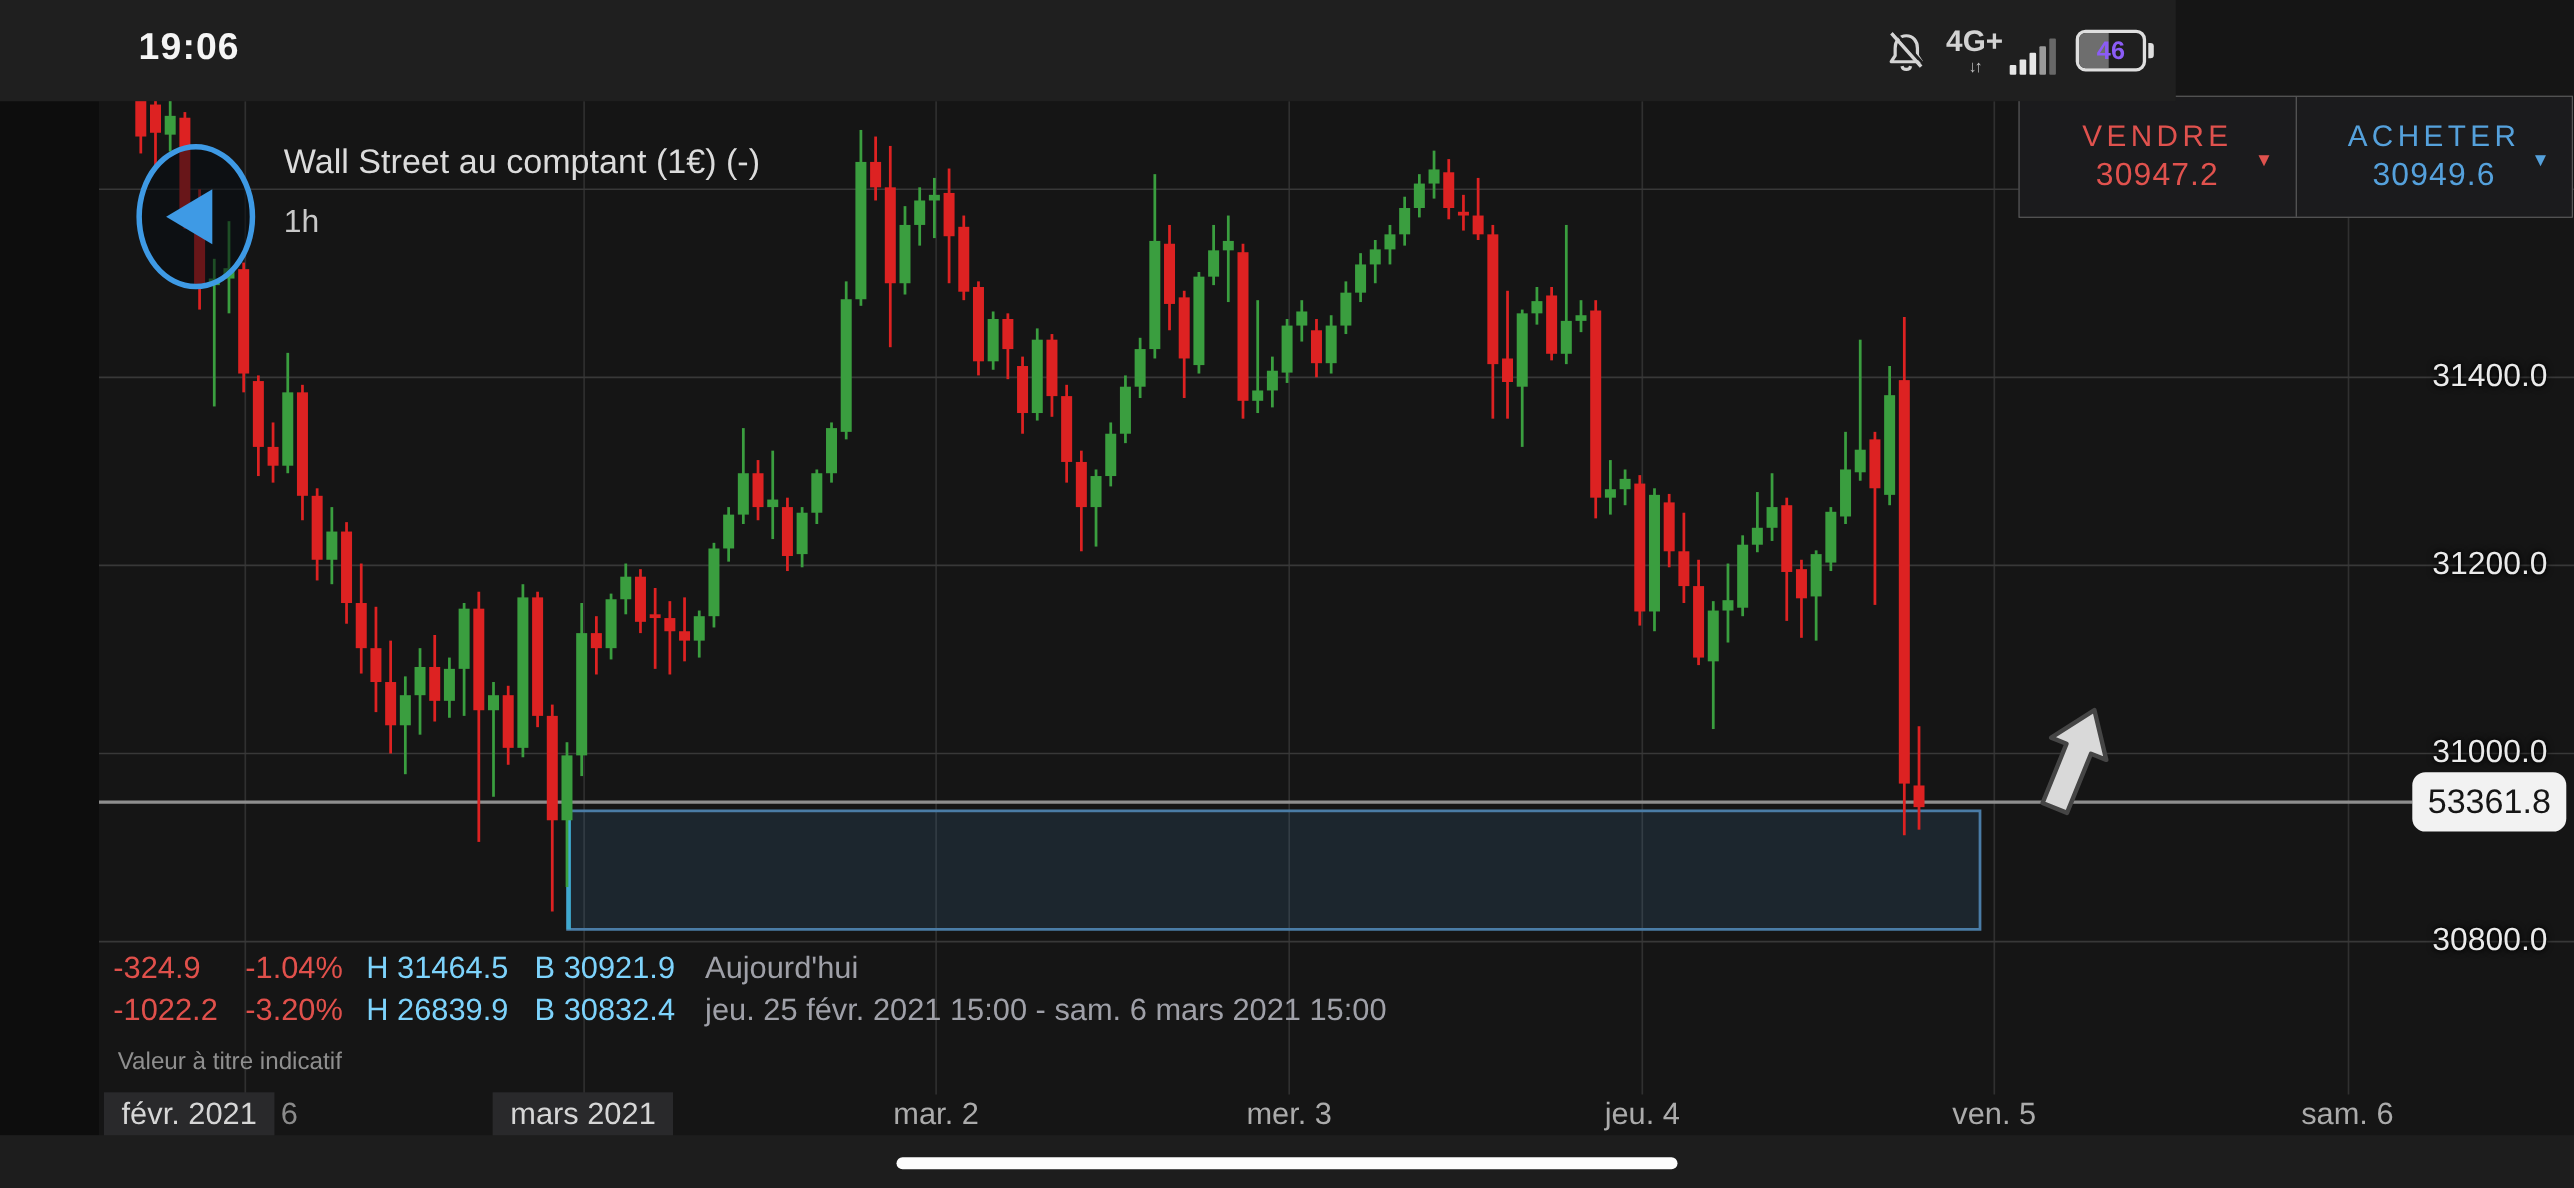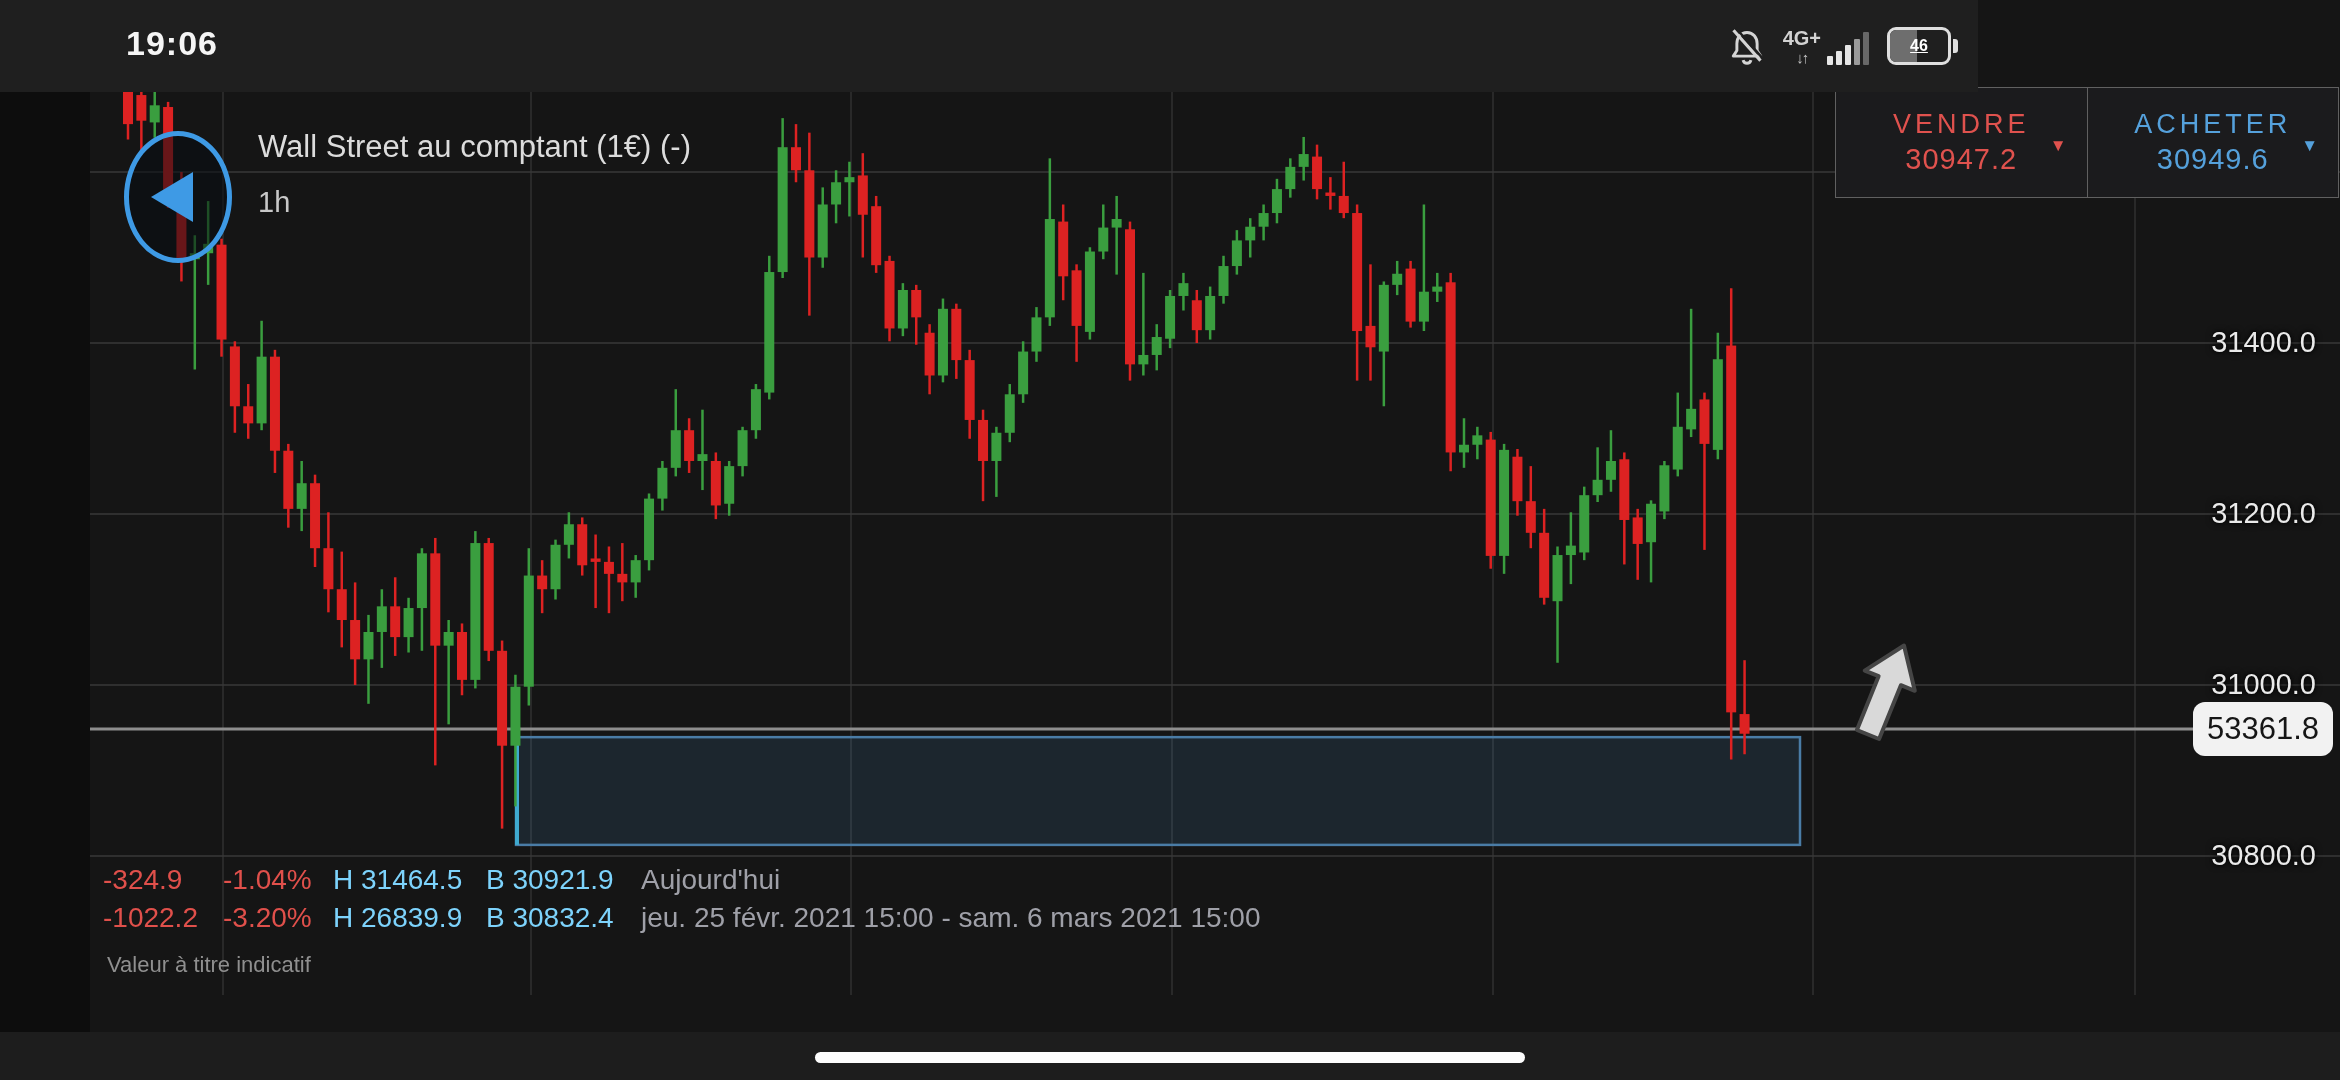--- a/index.html
+++ b/index.html
@@ -4,29 +4,29 @@
 <style>
   html,body{margin:0;padding:0;background:#000;}
   #app{position:relative;width:2340px;height:1080px;background:#151515;overflow:hidden;
        font-family:"Liberation Sans",sans-serif;-webkit-font-smoothing:antialiased;}
   
   .statusbar{position:absolute;left:0;top:0;width:1978px;height:92px;background:#1f1f1f;z-index:30;}
   .time{position:absolute;left:126px;top:24px;font-size:34px;font-weight:bold;color:#f5f5f5;letter-spacing:1px;}
   .sb-icons{position:absolute;right:20px;top:0;height:92px;display:flex;align-items:center;gap:18px;z-index:31;}
   .net{display:flex;align-items:flex-end;gap:6px;}
   .netlabel{display:flex;flex-direction:column;align-items:center;line-height:1;}
-  .net-4g{font-size:20px;font-weight:bold;color:#d2d2d2;}
+  .net-4g{font-size:27px;font-weight:bold;color:#d2d2d2;}
   .net-arrows{font-size:15px;color:#c2c2c2;letter-spacing:-2px;margin-top:2px;}
   .bars{display:flex;align-items:flex-end;gap:3px;height:34px;}
   .bar{width:6px;border-radius:1px;}
   .battery{position:relative;display:flex;align-items:center;}
   .batt-body{position:relative;width:58px;height:32px;border:3px solid #dfdfdf;border-radius:9px;background:#1f1f1f;overflow:hidden;}
   .batt-fill{position:absolute;left:0;top:0;bottom:0;width:46%;background:#6e6e6e;}
   .batt-txt{position:absolute;inset:0;display:flex;align-items:center;justify-content:center;
-            font-size:16px;font-weight:bold;color:#ffffff;text-decoration:underline;}
+            font-size:23px;font-weight:bold;color:#8b5cf6;}
   .batt-nub{width:5px;height:14px;background:#dfdfdf;border-radius:0 3px 3px 0;margin-left:2px;}
   
   #chart-svg{position:absolute;left:0;top:0;z-index:5;}
   .left-strip{position:absolute;left:0;top:92px;width:90px;height:940px;background:#0d0d0d;z-index:6;}
   
   .backbtn{position:absolute;left:124px;top:131px;width:108px;height:132px;border:5px solid #3e9ae5;
            border-radius:50%;background:rgba(8,12,18,0.55);z-index:20;box-sizing:border-box;}
   .backbtn .tri{position:absolute;left:22px;top:36px;width:0;height:0;
            border-top:25px solid transparent;border-bottom:25px solid transparent;border-right:42px solid #3e9ae5;}
   .title{position:absolute;left:258px;top:129px;font-size:31px;color:#dcdcdc;z-index:20;}
@@ -401,17 +401,27 @@
     <div class="srow" style="top:902px;">
       <span class="c1 neg">-1022.2</span>
       <span class="c2 neg">-3.20%</span>
       <span class="c3 hv">H 26839.9</span>
       <span class="c4 hv">B 30832.4</span>
       <span class="c5 per">jeu. 25 févr. 2021 15:00 - sam. 6 mars 2021 15:00</span>
     </div>
   </div>
   <div class="disclaimer">Valeur à titre indicatif</div>
 
+  <div class="xaxis" id="xaxis">
+      <div class="xtick boxed" style="left: 172px;">févr. 2021</div>
+      <div class="xtick dim" style="left: 263px;">6</div>
+      <div class="xtick boxed" style="left: 530px;">mars 2021</div>
+      <div class="xtick" style="left: 851px;">mar. 2</div>
+      <div class="xtick" style="left: 1172px;">mer. 3</div>
+      <div class="xtick" style="left: 1493px;">jeu. 4</div>
+      <div class="xtick" style="left: 1813px;">ven. 5</div>
+      <div class="xtick" style="left: 2134px;">sam. 6</div>
+    </div>
 
   <div class="bottomstrip">
     <div class="homebar"></div>
   </div>
 </div>
 
 </body></html>

